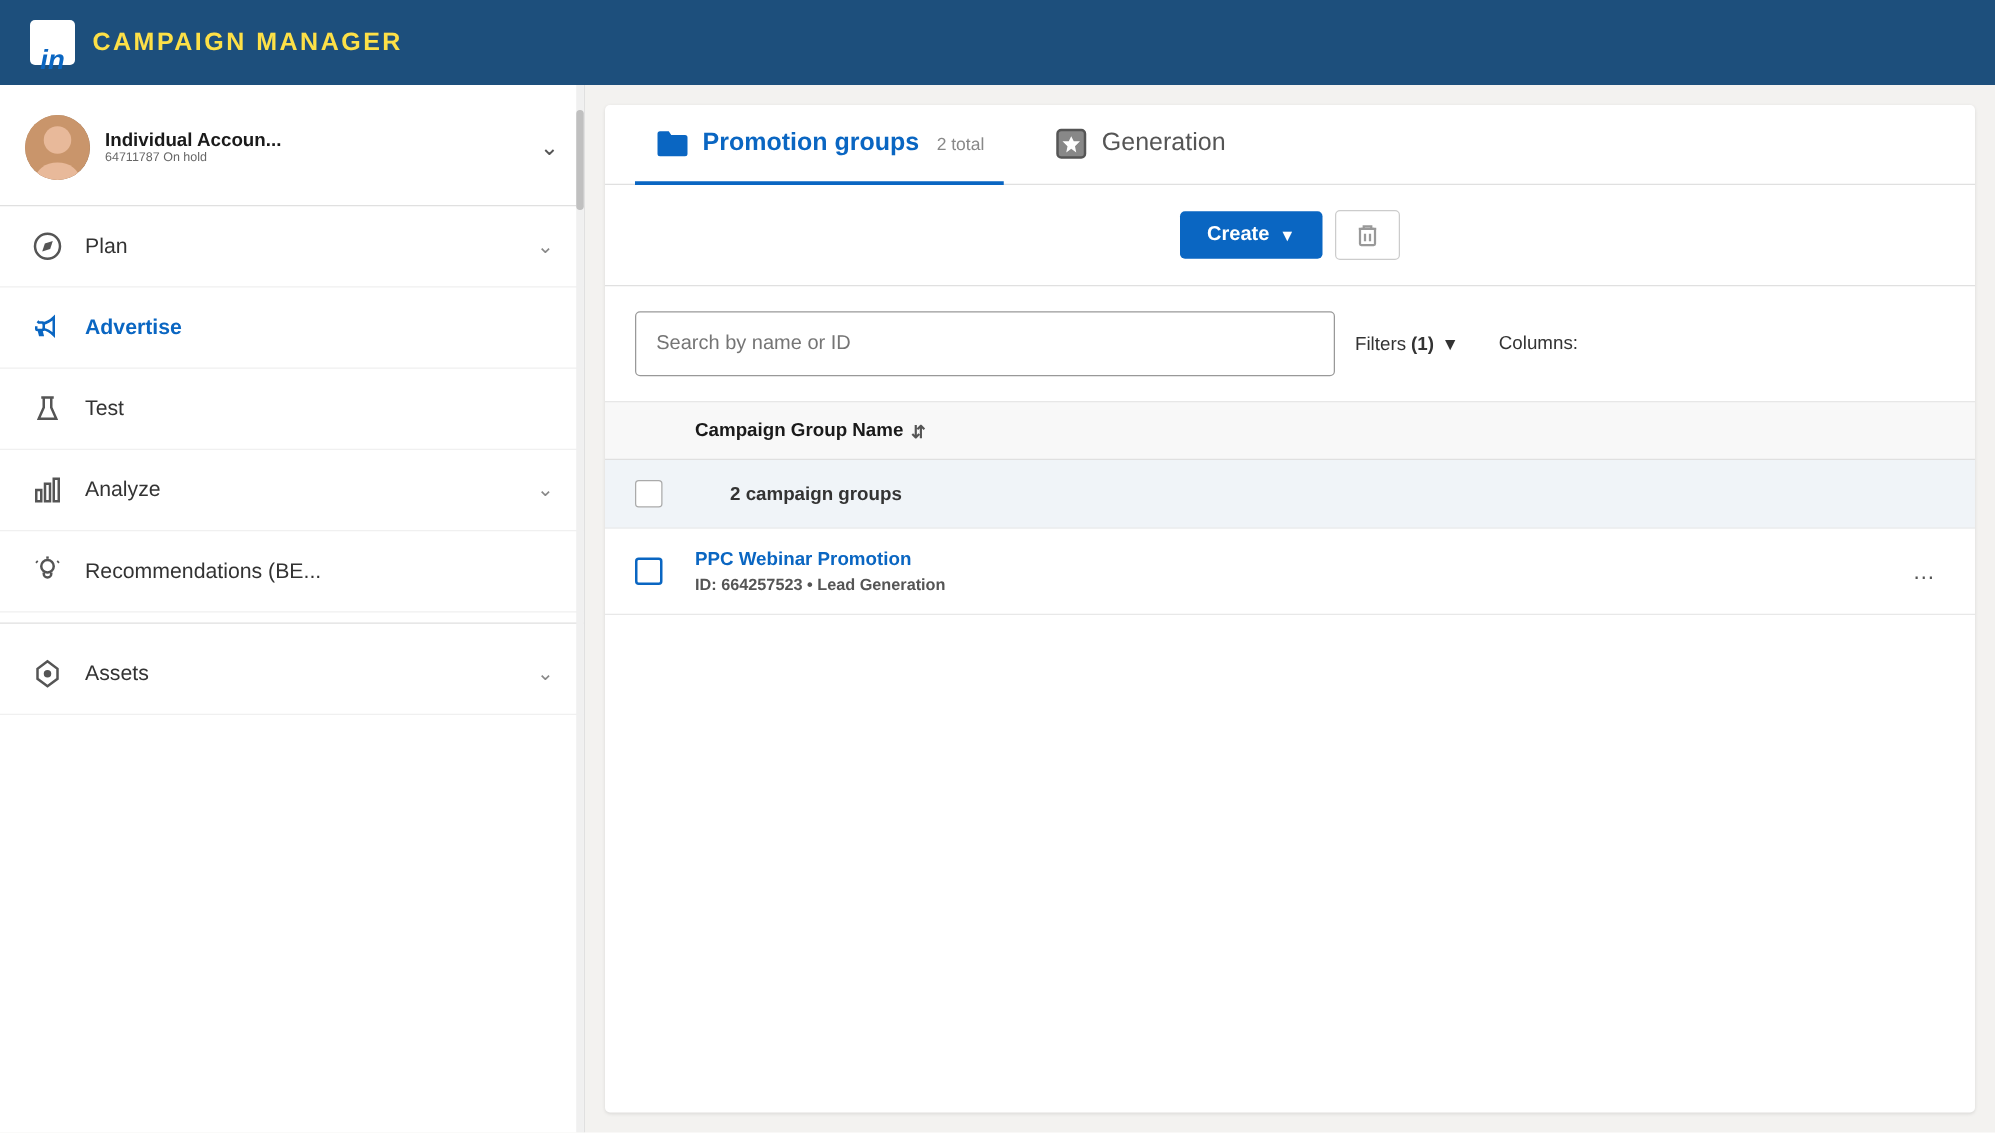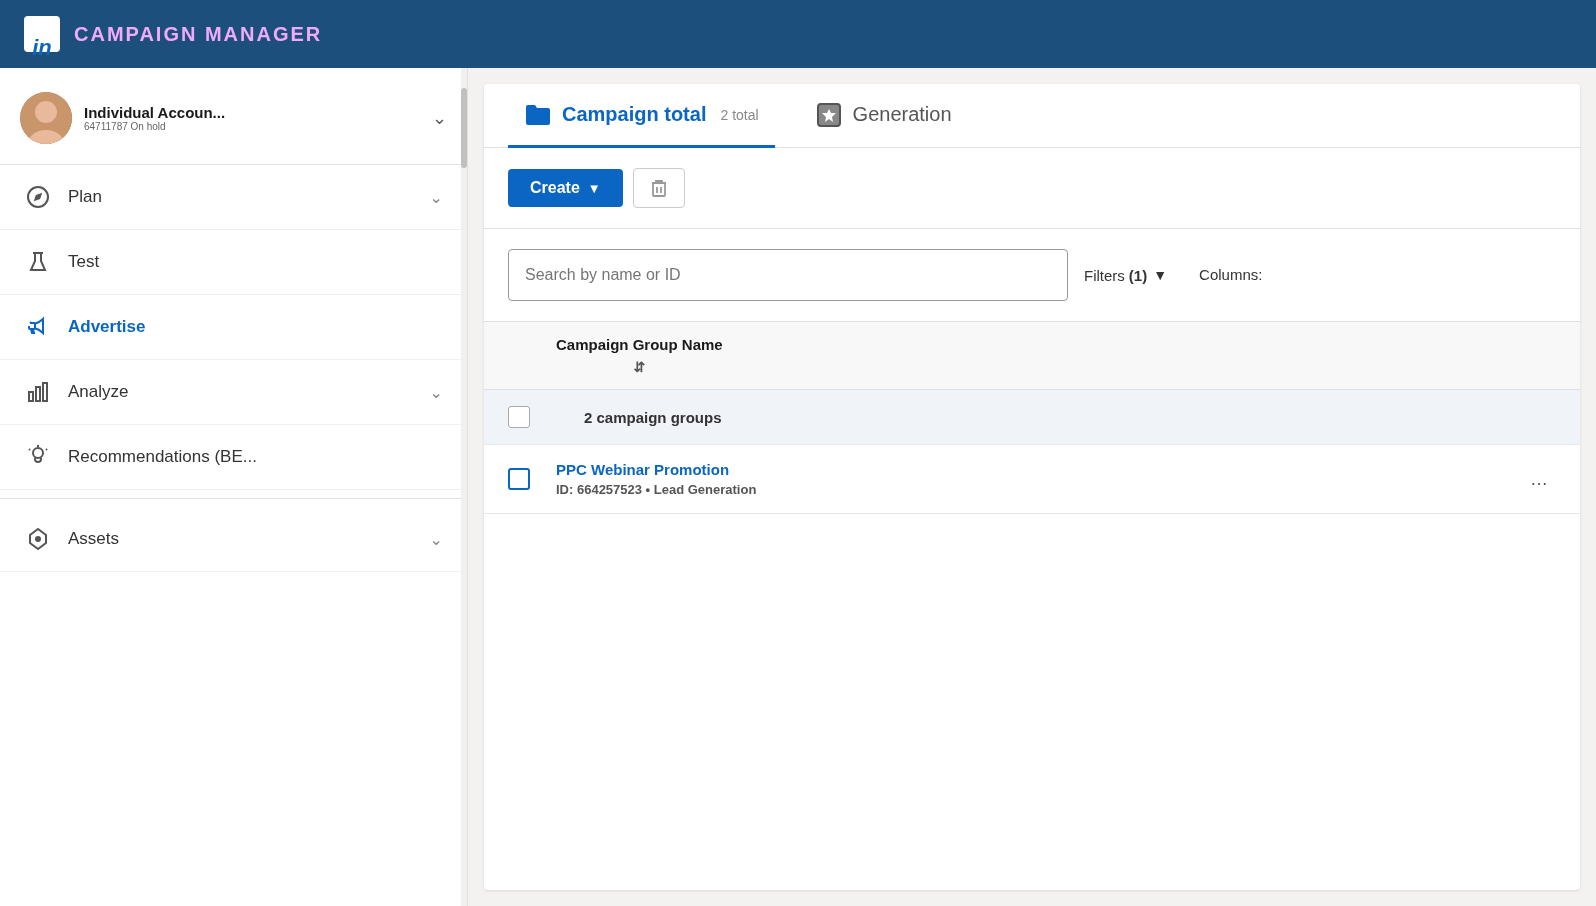--- a/index.html
+++ b/index.html
@@ -25,21 +25,21 @@
       flex-shrink: 0;
     }
     .linkedin-logo span {
       font-weight: 900;
       color: #0a66c2;
       font-size: 22px;
       font-style: italic;
       margin-top: 28px;
     }
     .header-title {
-      color: #f0abfc;
+      color: #fde047;
       font-size: 20px;
       font-weight: 600;
       letter-spacing: 2px;
       text-transform: uppercase;
     }
 
     
     .layout {
       display: flex;
       height: calc(906px - 68px);
@@ -191,20 +191,21 @@
       justify-content: center;
     }
 
     
     .toolbar {
       padding: 20px 24px;
       display: flex;
       align-items: center;
       gap: 10px;
       border-bottom: 1px solid #e0e0e0;
+      justify-content: center;
     }
     .btn-create {
       background: #0a66c2;
       color: white;
       border: none;
       border-radius: 4px;
       padding: 10px 22px;
       font-size: 16px;
       font-weight: 600;
       cursor: pointer;
@@ -268,21 +269,20 @@
       align-items: center;
     }
     .col-header {
       font-size: 15px;
       font-weight: 700;
       color: #1a1a1a;
       display: flex;
       align-items: center;
       gap: 6px;
       margin-left: 48px;
-      flex-direction: column;
     }
     .sort-icon {
       font-size: 14px;
       color: #555;
     }
 
     
     .table-row {
       padding: 16px 24px;
       display: flex;
@@ -369,37 +369,37 @@
         <div class="nav-icon">
           <svg width="24" height="24" viewBox="0 0 24 24" fill="none" stroke="#555" stroke-width="2">
             <circle cx="12" cy="12" r="10"></circle>
             <polygon points="16.24,7.76 14.12,14.12 7.76,16.24 9.88,9.88" fill="#555" stroke="none"></polygon>
           </svg>
         </div>
         <span class="nav-label">Plan</span>
         <span style="color:#888; font-size:16px;">⌄</span>
       </div>
 
-      <div class="nav-item">
-        <div class="nav-icon">
-          <svg width="24" height="24" viewBox="0 0 24 24" fill="none" stroke="#555" stroke-width="2">
-            <path d="M9 3h6M9 3v8l-4 9h14l-4-9V3M9 3H7M15 3h2"></path>
-          </svg>
-        </div>
-        <span class="nav-label">Test</span>
-      </div>
-
       <div class="nav-item active">
         <div class="nav-icon">
           <svg width="24" height="24" viewBox="0 0 24 24" fill="none" stroke="#0a66c2" stroke-width="2">
             <path d="M3 11v2a1 1 0 0 0 1 1h1l1 4h2l-1-4h1a1 1 0 0 0 1-1V9a1 1 0 0 0-1-1H5l-1-1V7"></path>
             <path d="M8 9s5-1 9-5v14c-4-4-9-5-9-5"></path>
           </svg>
         </div>
         <span class="nav-label">Advertise</span>
+      </div>
+
+      <div class="nav-item">
+        <div class="nav-icon">
+          <svg width="24" height="24" viewBox="0 0 24 24" fill="none" stroke="#555" stroke-width="2">
+            <path d="M9 3h6M9 3v8l-4 9h14l-4-9V3M9 3H7M15 3h2"></path>
+          </svg>
+        </div>
+        <span class="nav-label">Test</span>
       </div>
 
       <div class="nav-item">
         <div class="nav-icon">
           <svg width="24" height="24" viewBox="0 0 24 24" fill="none" stroke="#555" stroke-width="2">
             <rect x="3" y="12" width="4" height="9"></rect>
             <rect x="10" y="7" width="4" height="14"></rect>
             <rect x="17" y="3" width="4" height="18"></rect>
           </svg>
         </div>
@@ -442,21 +442,21 @@
 
   <main class="main">
 
     <div class="tabs">
       <div class="tab active">
         <div class="tab-icon">
           <svg width="28" height="24" viewBox="0 0 28 24" fill="#0a66c2">
             <path d="M2 4a2 2 0 0 1 2-2h7l2 3h11a2 2 0 0 1 2 2v13a2 2 0 0 1-2 2H4a2 2 0 0 1-2-2V4z"></path>
           </svg>
         </div>
-        <span class="tab-label">Campaign total</span>
+        <span class="tab-label">Promotion groups</span>
         <span class="tab-count">2 total</span>
       </div>
 
       <div class="tab inactive" style="margin-left: 24px;">
         <div class="tab-icon">
           <svg width="28" height="28" viewBox="0 0 28 28" fill="none" stroke="#555" stroke-width="2">
             <rect x="3" y="3" width="22" height="22" rx="3" fill="#888"></rect>
             <polygon points="14,8 16,12 21,12 17,16 18,21 14,18 10,21 11,16 7,12 12,12" fill="white" stroke="none"></polygon>
           </svg>
         </div>

